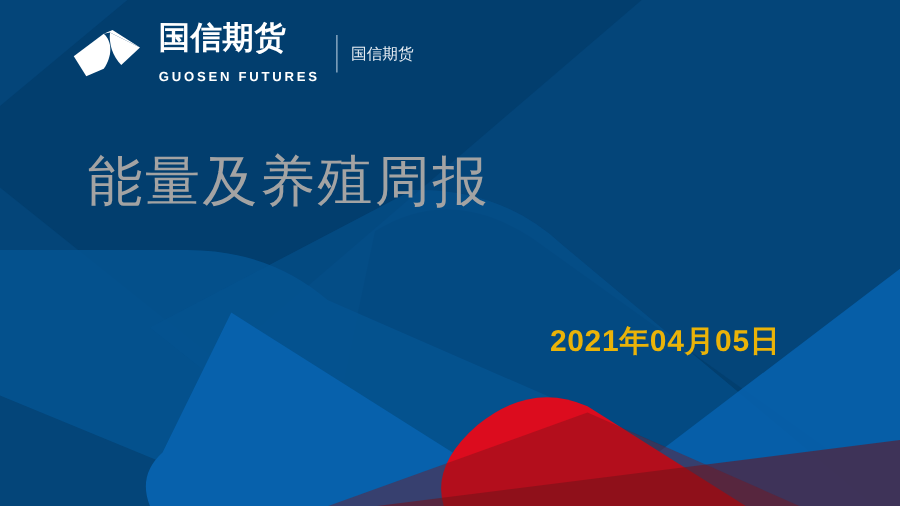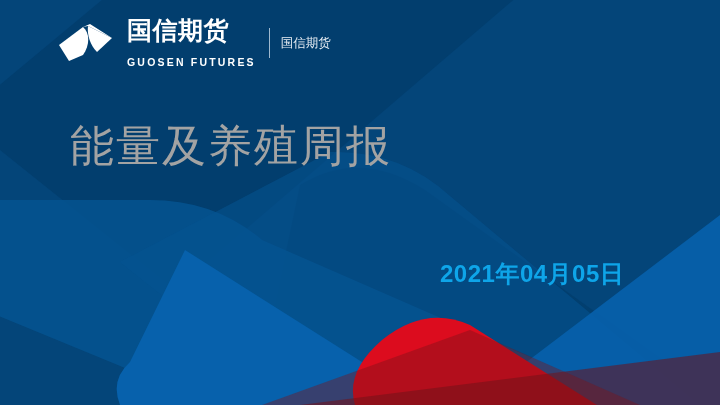--- a/index.html
+++ b/index.html
@@ -87,21 +87,21 @@
     line-height: 56px;
     letter-spacing: 2px;
     white-space: nowrap;
   }
 
   
   #date {
     position: absolute;
     left: 440px;
     top: 258px;
-    color: #0ea5e9;
+    color: #eab308;
     font-size: 24px;
     font-weight: bold;
     line-height: 32px;
     letter-spacing: 0.5px;
     white-space: nowrap;
   }
 </style>
 </head>
 <body>
 

